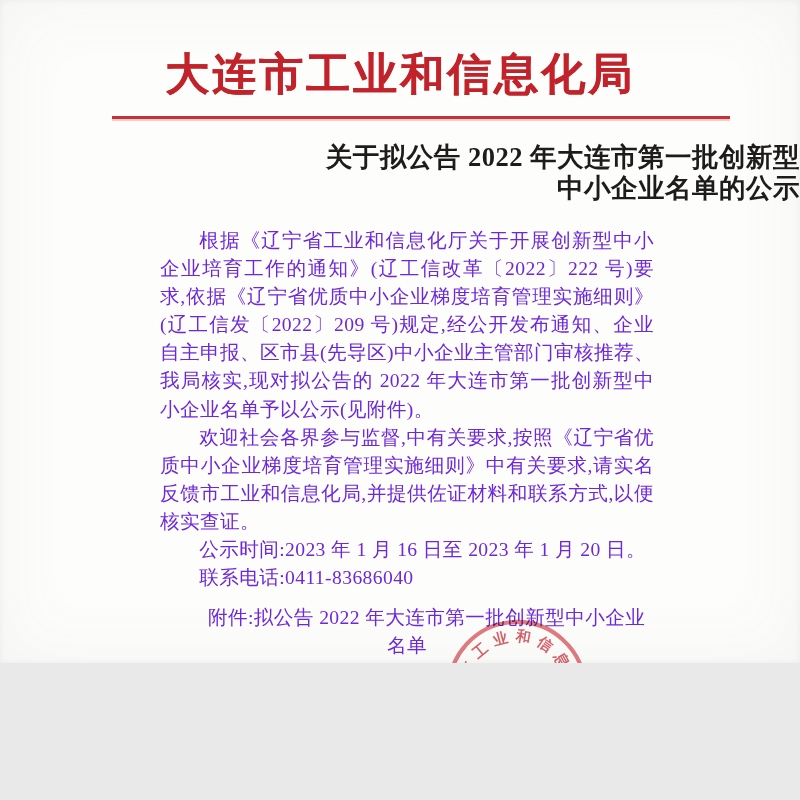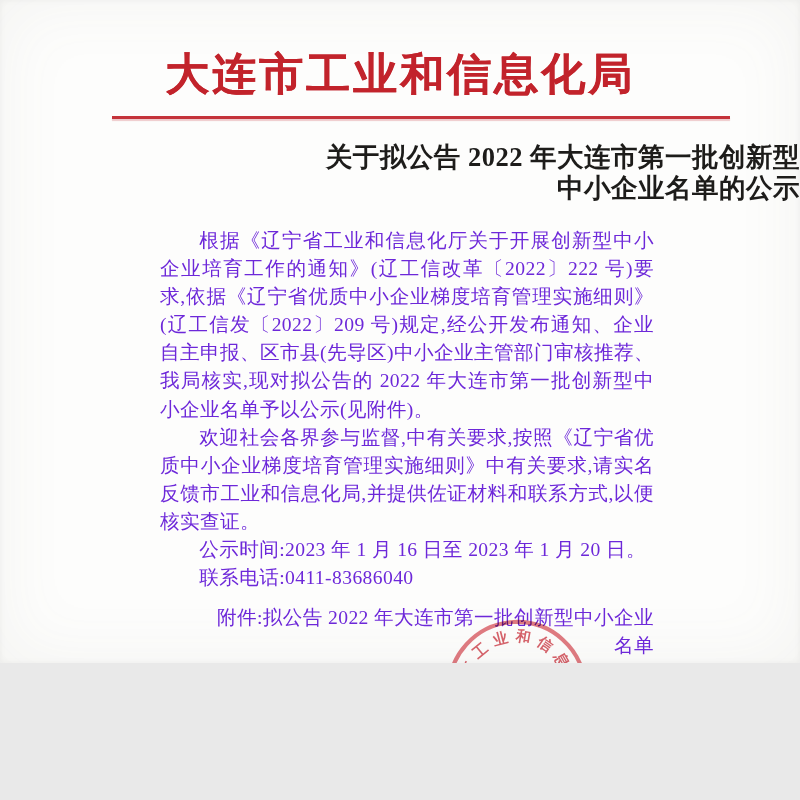--- a/index.html
+++ b/index.html
@@ -51,21 +51,21 @@
     letter-spacing: 0.4px;
     color: #6d28d9;
   }
   .body-text p {
     margin: 0;
     text-indent: 2em;
     text-align: justify;
   }
   .body-text p.attachment {
     margin-top: 12px;
-    text-align: right;
+    text-align: center;
   }
   .signature-block {
     position: relative;
     margin: 16px 193px 0 auto;
     width: max-content;
     text-align: center;
     font-size: 20px;
     line-height: 28px;
     letter-spacing: 1px;
     color: #33322f;

